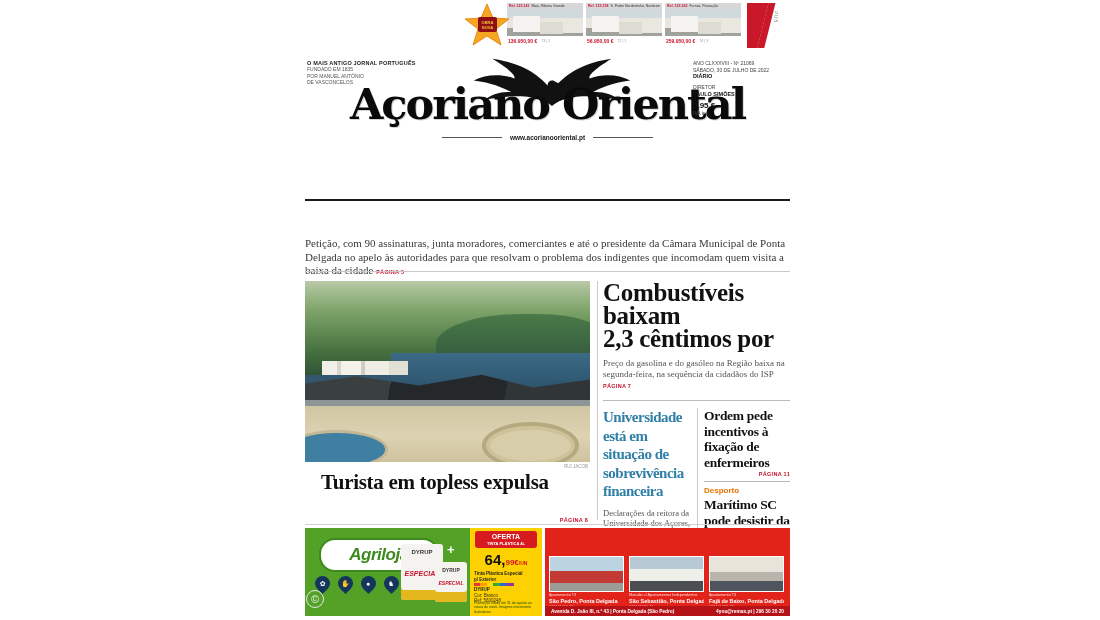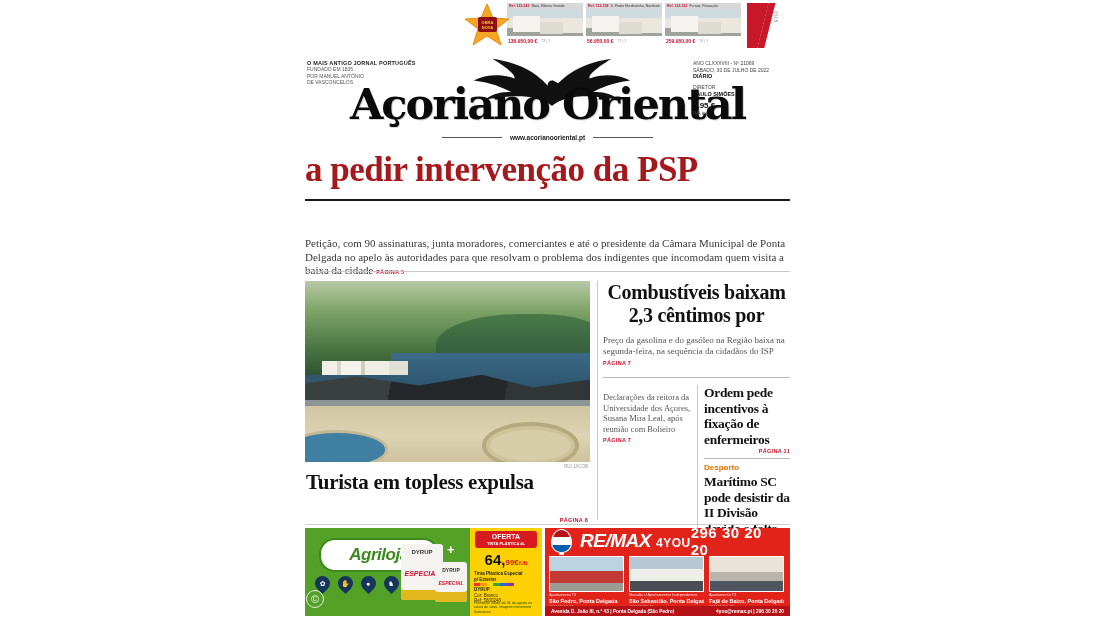--- a/index.html
+++ b/index.html
@@ -90,27 +90,27 @@
       clip-path:polygon(0 30%,18% 12%,40% 35%,62% 8%,80% 40%,100% 20%,100% 100%,0 100%);}
   .ph-deck{position:absolute;left:0;top:68%;width:100%;height:32%;
       background:linear-gradient(180deg,#cfc5a2,#ddd3b2 55%,#cec29e);}
   .ph-pool{position:absolute;left:-6%;top:84%;width:34%;height:18%;border-radius:50%;
       background:#3f7fa1;box-shadow:0 0 0 3px #c4b894;}
   .ph-round{position:absolute;right:4%;top:78%;width:34%;height:26%;border-radius:50%;
       background:#d7cda9;box-shadow:inset 0 0 0 4px #b4a97f,inset 0 0 0 8px #cdc29a;}
   .ph-wall{position:absolute;left:0;top:66%;width:100%;height:3%;background:#8e9597;}
   .ph-credit{position:absolute;left:0;top:464px;width:283px;text-align:right;
       font-family:"Liberation Sans",sans-serif;font-size:4.5px;color:#9a9a9a;}
-  .photo-headline{position:absolute;left:1px;top:470px;width:285px;font-weight:bold;
+  .photo-headline{position:absolute;left:16px;top:470px;width:285px;font-weight:bold;
       font-size:21px;line-height:24px;color:#111;letter-spacing:-.3px;}
   .photo-pg{position:absolute;left:0;top:508px;width:283px;text-align:right;}
 
   
   .rcol{position:absolute;left:298px;top:281px;width:187px;}
-  .fuel-title{font-weight:bold;font-size:20px;line-height:23px;color:#111;letter-spacing:-.3px;text-align:center;}
+  .fuel-title{font-weight:bold;font-size:25px;line-height:23px;color:#111;letter-spacing:-.3px;}
   .fuel-deck{margin-top:8px;font-size:9px;line-height:11px;color:#555;}
   .fuel-rule{margin-top:8px;height:1px;background:#bbb;}
   .subcols{display:flex;margin-top:7px;}
   .subL{width:88px;padding-right:6px;}
   .subdiv{width:1px;background:#ccc;}
   .subR{width:86px;padding-left:6px;}
   .uni-title{font-weight:bold;font-size:15px;line-height:18.5px;color:#2f7fa6;letter-spacing:-.5px;}
   .uni-deck{margin-top:7px;font-size:8.5px;line-height:10.5px;color:#555;}
   .nur-title{font-weight:bold;font-size:13.5px;line-height:15.5px;color:#111;letter-spacing:-.3px;}
   .sub-rule{height:1px;background:#bbb;margin:4px 0;}
@@ -262,21 +262,20 @@
     </div>
     <div class="mh-site">
       <div class="dash"></div>
       <div class="t">www.acorianooriental.pt</div>
       <div class="dash"></div>
     </div>
     <div class="mh-rule"></div>
   </div>
 
   <div class="lead-title">
-    <div>a pedir intervenção da PSP</div>
   </div>
   <div class="lead-deck">
     <span>Petição, com 90 assinaturas, junta moradores, comerciantes e até o presidente da Câmara Municipal de Ponta Delgada no apelo às autoridades para que resolvam o problema dos indigentes que incomodam quem visita a baixa da cidade</span>
     <span class="pgmark">PÁGINA 5</span>
   </div>
   <div class="rule-light" style="left:0;top:271px;width:485px;height:1px;"></div>
 
   <div class="photo">
     <div class="ph-hills"></div>
     <div class="ph-hill2"></div>
@@ -302,20 +301,21 @@
       <div>Combustíveis baixam</div>
       <div>2,3 cêntimos por</div>
     </div>
     <div class="fuel-deck">
       <span>Preço da gasolina e do gasóleo na Região baixa na segunda-feira, na sequência da cidadãos do ISP</span>
       <span class="pgmark">PÁGINA 7</span>
     </div>
     <div class="fuel-rule"></div>
     <div class="subcols">
       <div class="subL">
+        <div class="uni-title">Universidade está em situação de sobrevivência financeira</div>
         <div class="uni-deck">
           <span>Declarações da reitora da Universidade dos Açores, Susana Mira Leal, após reunião com Bolieiro</span>
           <span class="pgmark">PÁGINA 7</span>
         </div>
       </div>
       <div class="subdiv"></div>
       <div class="subR">
         <div class="nur-title">Ordem pede incentivos à fixação de enfermeiros</div>
         <span class="pgmark tright">PÁGINA 11</span>
         <div class="sub-rule"></div>
@@ -377,26 +377,20 @@
         <div class="n">Cor: Branco</div>
         <div class="n">Ref: 5600248</div>
       </div>
       <div class="agri-disc">Promoção válida até 31 de agosto ou rutura de stock. Imagens meramente ilustrativas.</div>
     </div>
   </div>
 
   <div class="copyright">©</div>
 
   <div class="remax">
-    <div class="rx-head">
-      <div class="balloon"></div>
-      <div class="rx-brand">RE/MAX</div>
-      <div class="rx-sub">4YOU</div>
-      <div class="rx-phone">296 30 20 20</div>
-    </div>
     <div class="rx-body">
       <div class="rx-item">
         <div class="rx-photo rxp1"></div>
         <div class="rx-type">Apartamento T3</div>
         <div class="rx-loc">São Pedro, Ponta Delgada</div>
         <div class="rx-ref">123441016-31</div>
         <div class="rx-price">185.000,00€</div>
       </div>
       <div class="rx-item">
         <div class="rx-photo rxp2"></div>

